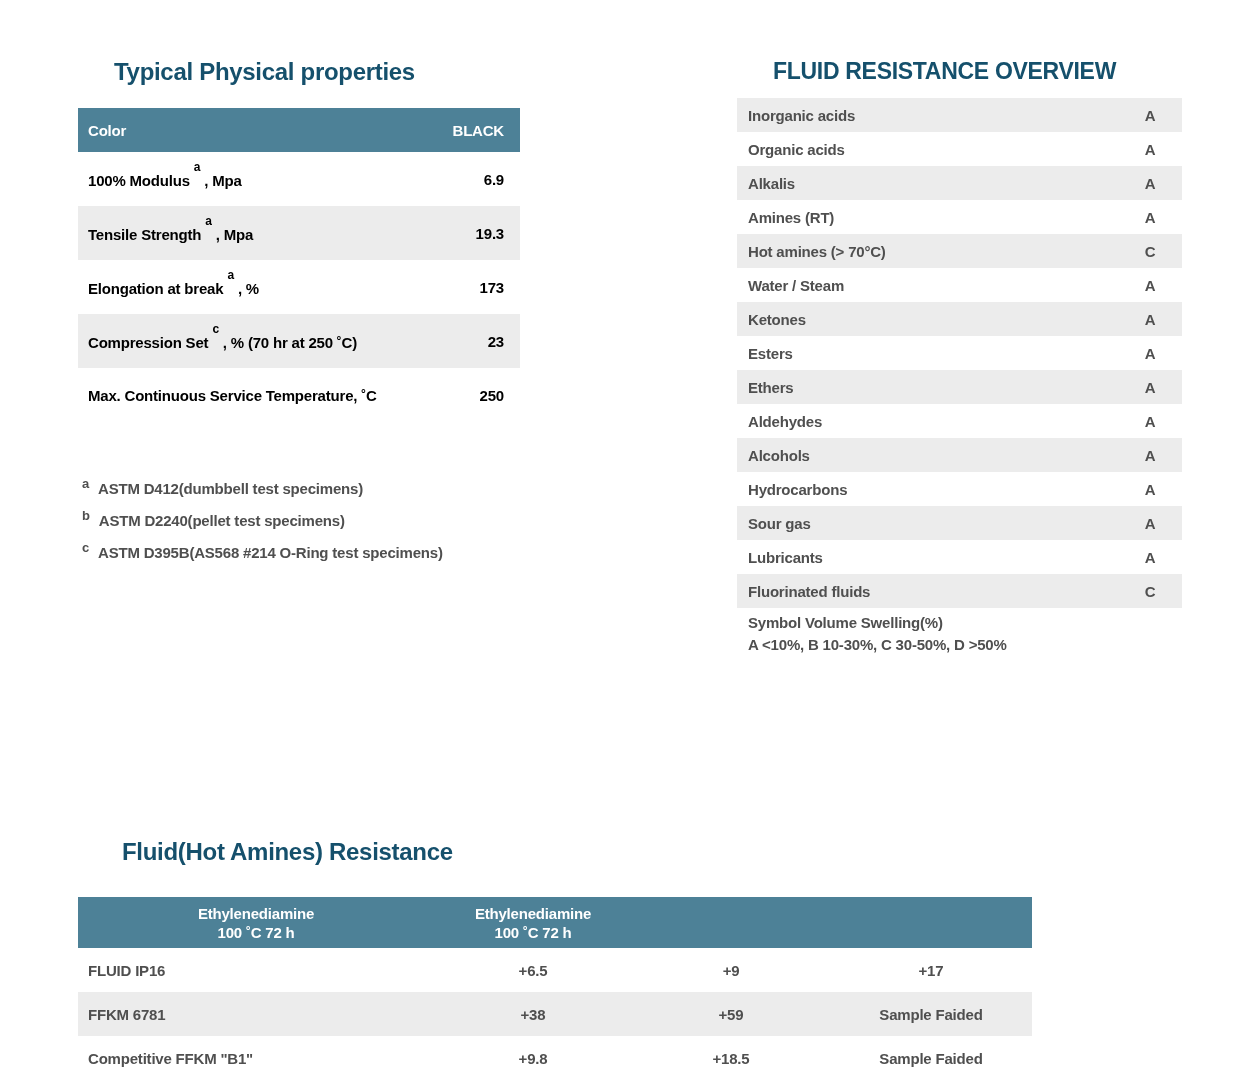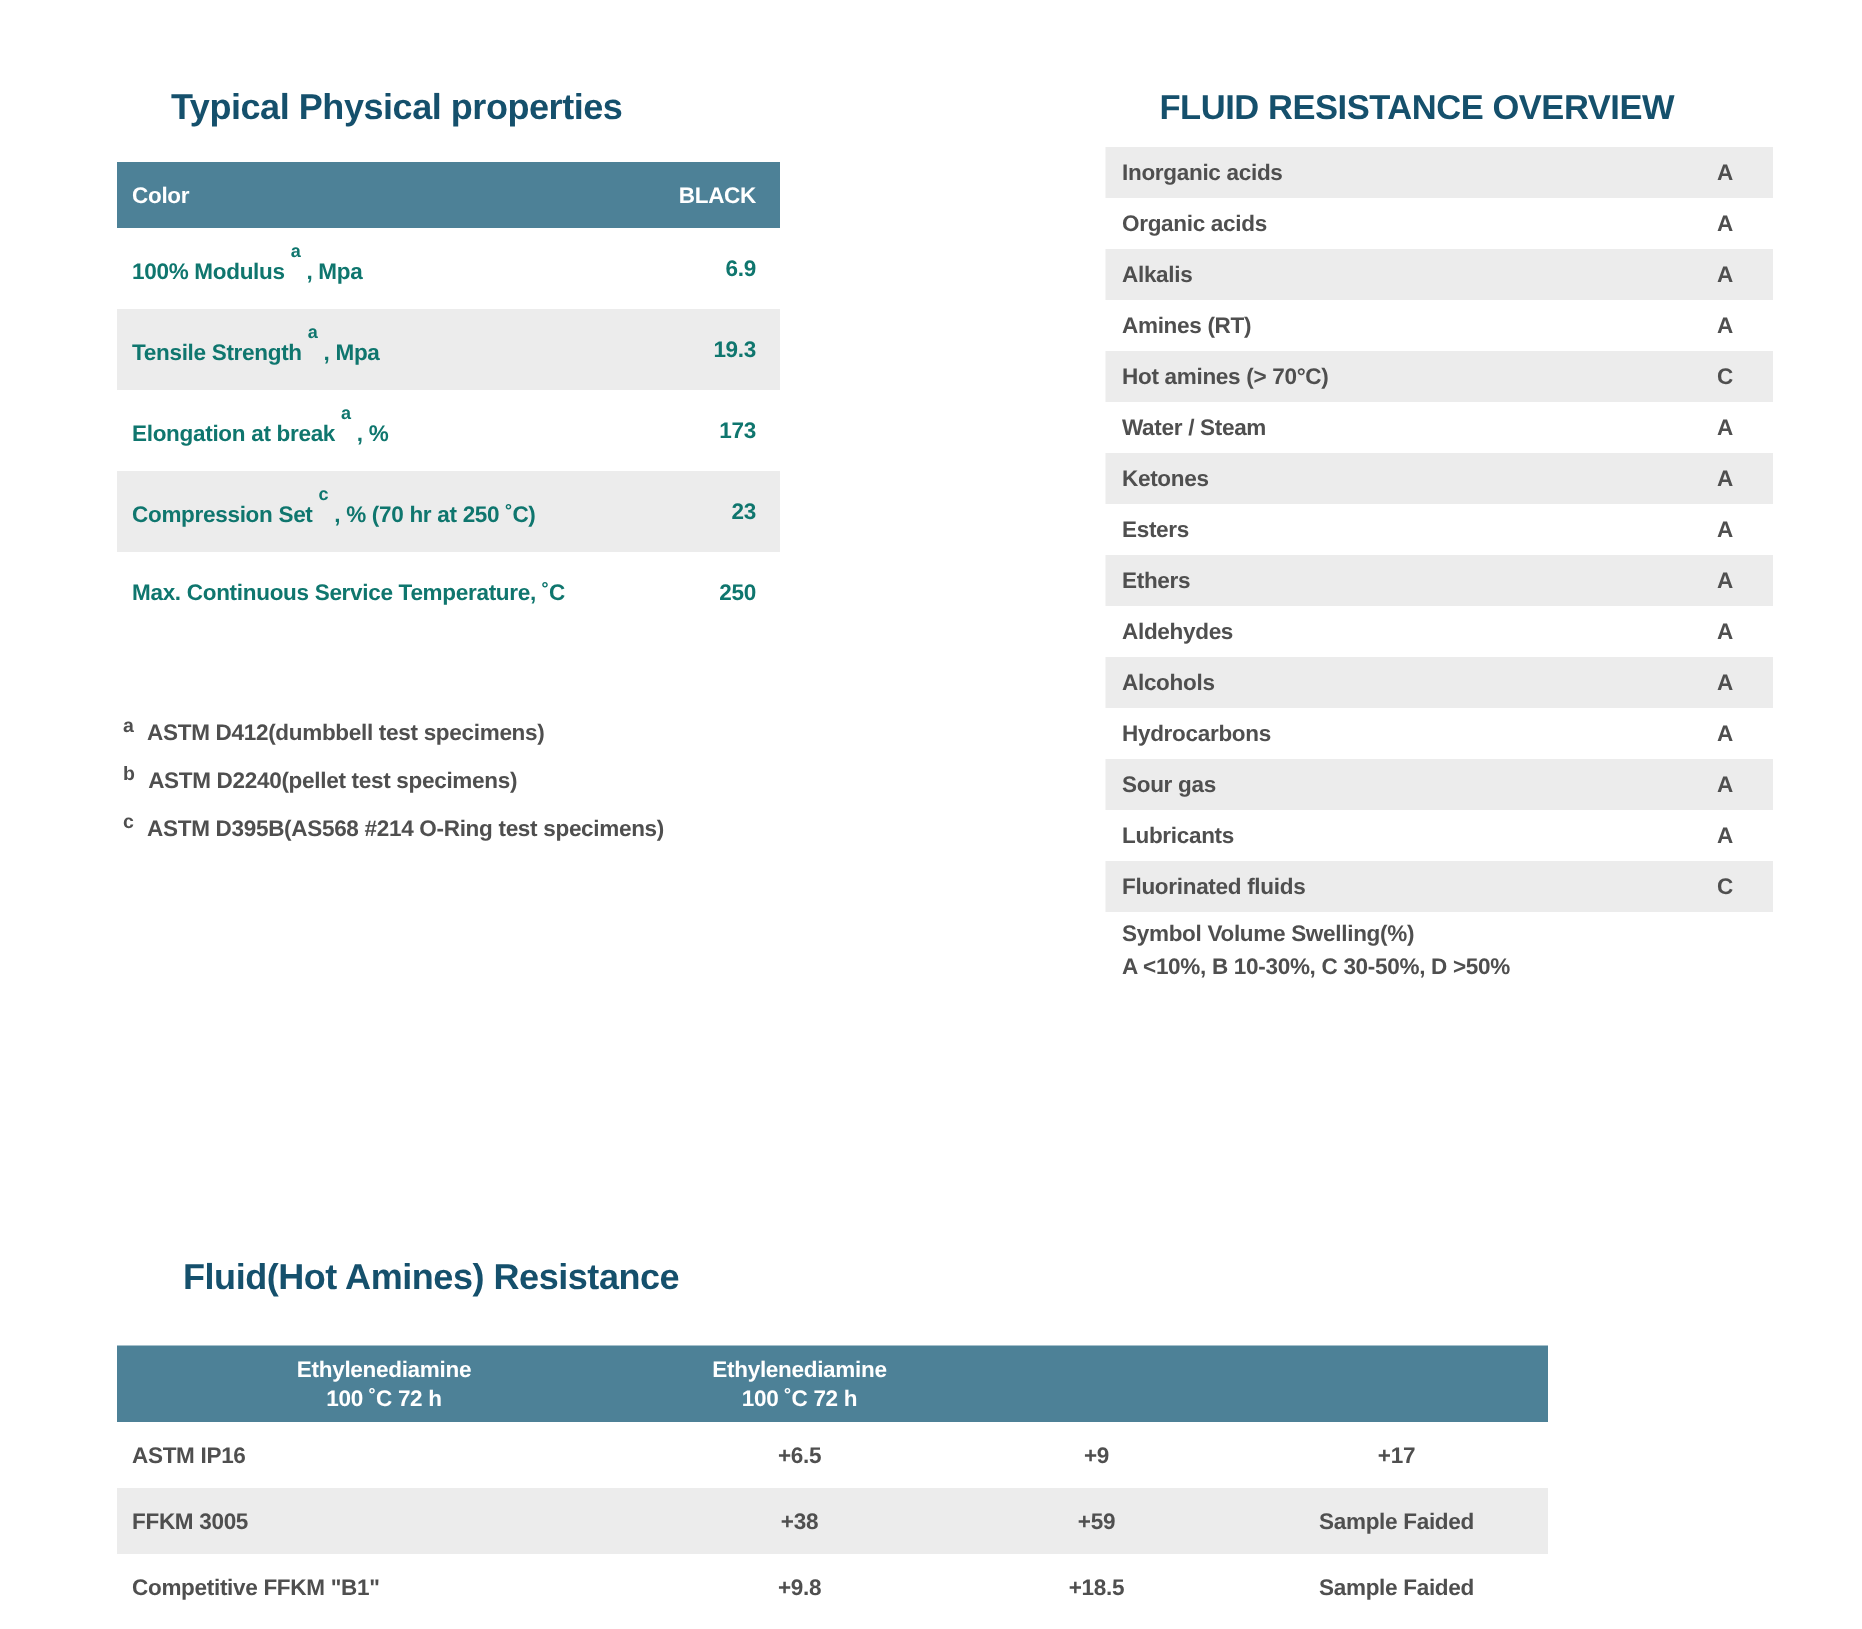--- a/index.html
+++ b/index.html
@@ -29,21 +29,21 @@
     height:44px;
     display:flex; align-items:center; justify-content:space-between;
     padding:0 16px 0 10px;
     font-size:15px; font-weight:700; letter-spacing:-0.2px;
   }
   .lp-row {
     height:54px;
     display:flex; align-items:center; justify-content:space-between;
     padding:0 16px 0 10px;
     font-size:15px; font-weight:700; letter-spacing:-0.2px;
-    color:#0f766e;
+    color:#000000;
   }
   .lp-body .lp-row:nth-child(even) { background:#ececec; }
   sup.mark {
     font-size:12px; font-weight:700;
     position:relative; top:-9px;
     margin:0 4px 0 4px;
   }
   sup.mark:empty { display:none; }
 
   .footnotes { left:82px; top:480px; font-size:15px; letter-spacing:-0.2px; }
@@ -224,27 +224,27 @@
       <span>Ethylenediamine</span>
       <span>100 ˚C  72 h</span>
     </div>
     <div class="ha-hcell">
       <span>Ethylenediamine</span>
       <span>100 ˚C  72 h</span>
     </div>
   </div>
   <div class="ha-body">
     <div class="ha-row">
-      <div class="ha-cell first">ASTM IP16</div>
+      <div class="ha-cell first">FLUID IP16</div>
       <div class="ha-cell">+6.5</div>
       <div class="ha-cell">+9</div>
       <div class="ha-cell">+17</div>
     </div>
     <div class="ha-row">
-      <div class="ha-cell first">FFKM 3005</div>
+      <div class="ha-cell first">FFKM 6781</div>
       <div class="ha-cell">+38</div>
       <div class="ha-cell">+59</div>
       <div class="ha-cell">Sample Faided</div>
     </div>
     <div class="ha-row">
       <div class="ha-cell first">Competitive FFKM "B1"</div>
       <div class="ha-cell">+9.8</div>
       <div class="ha-cell">+18.5</div>
       <div class="ha-cell">Sample Faided</div>
     </div>

